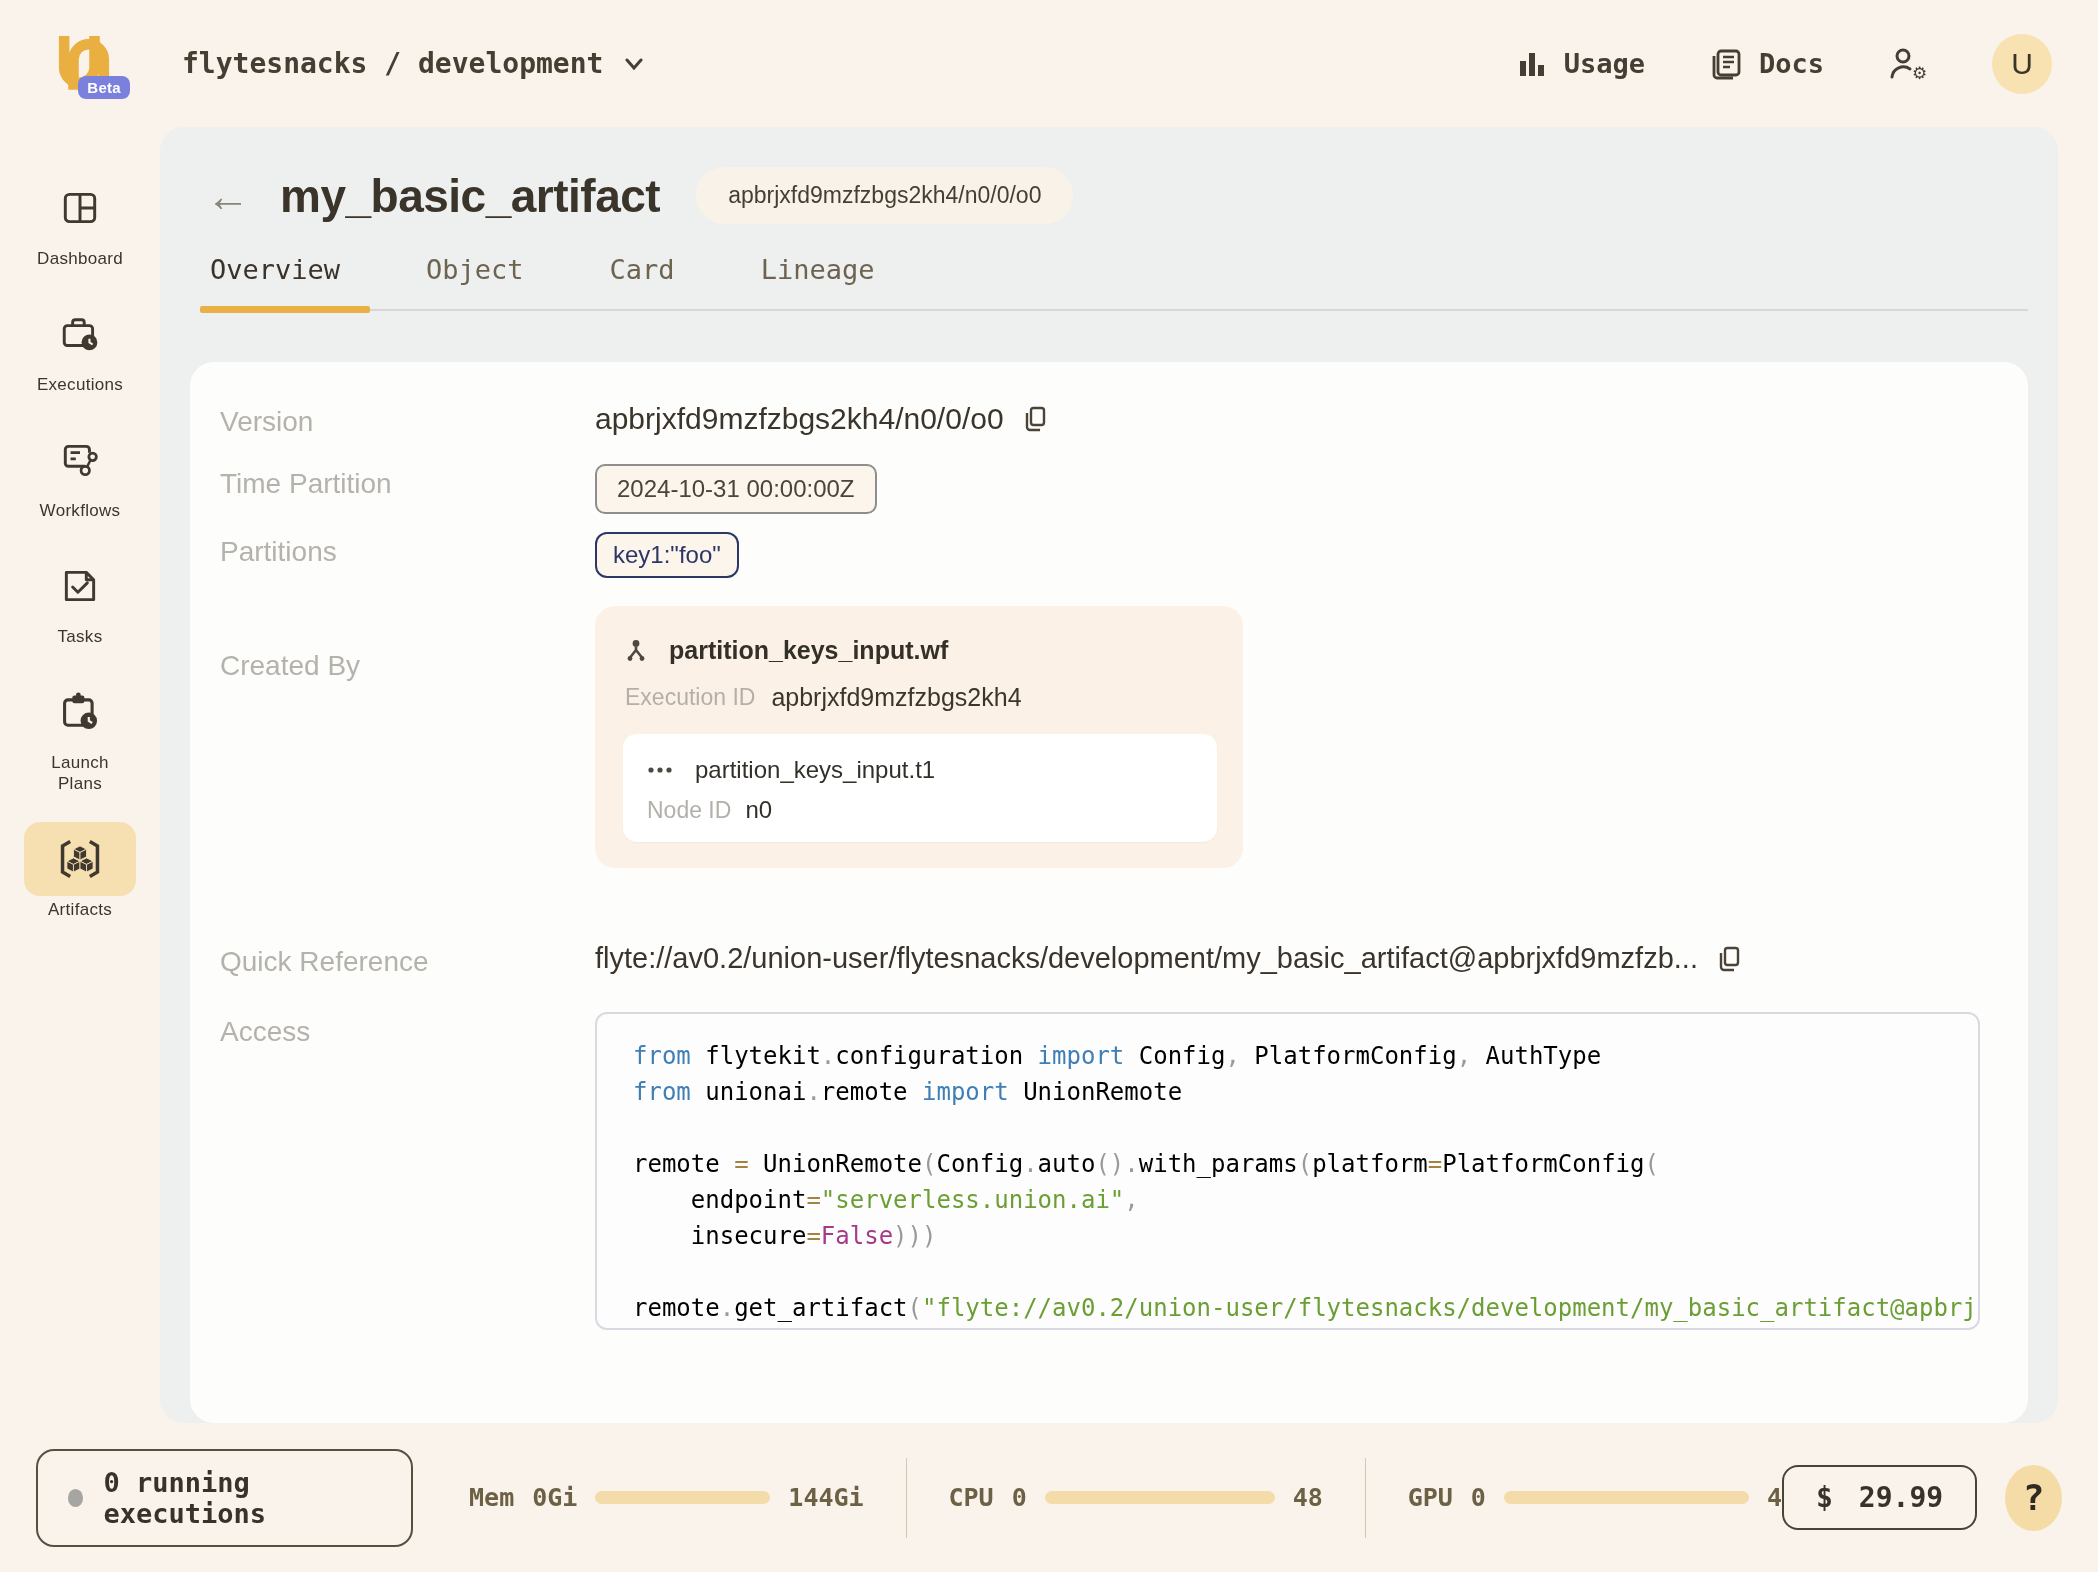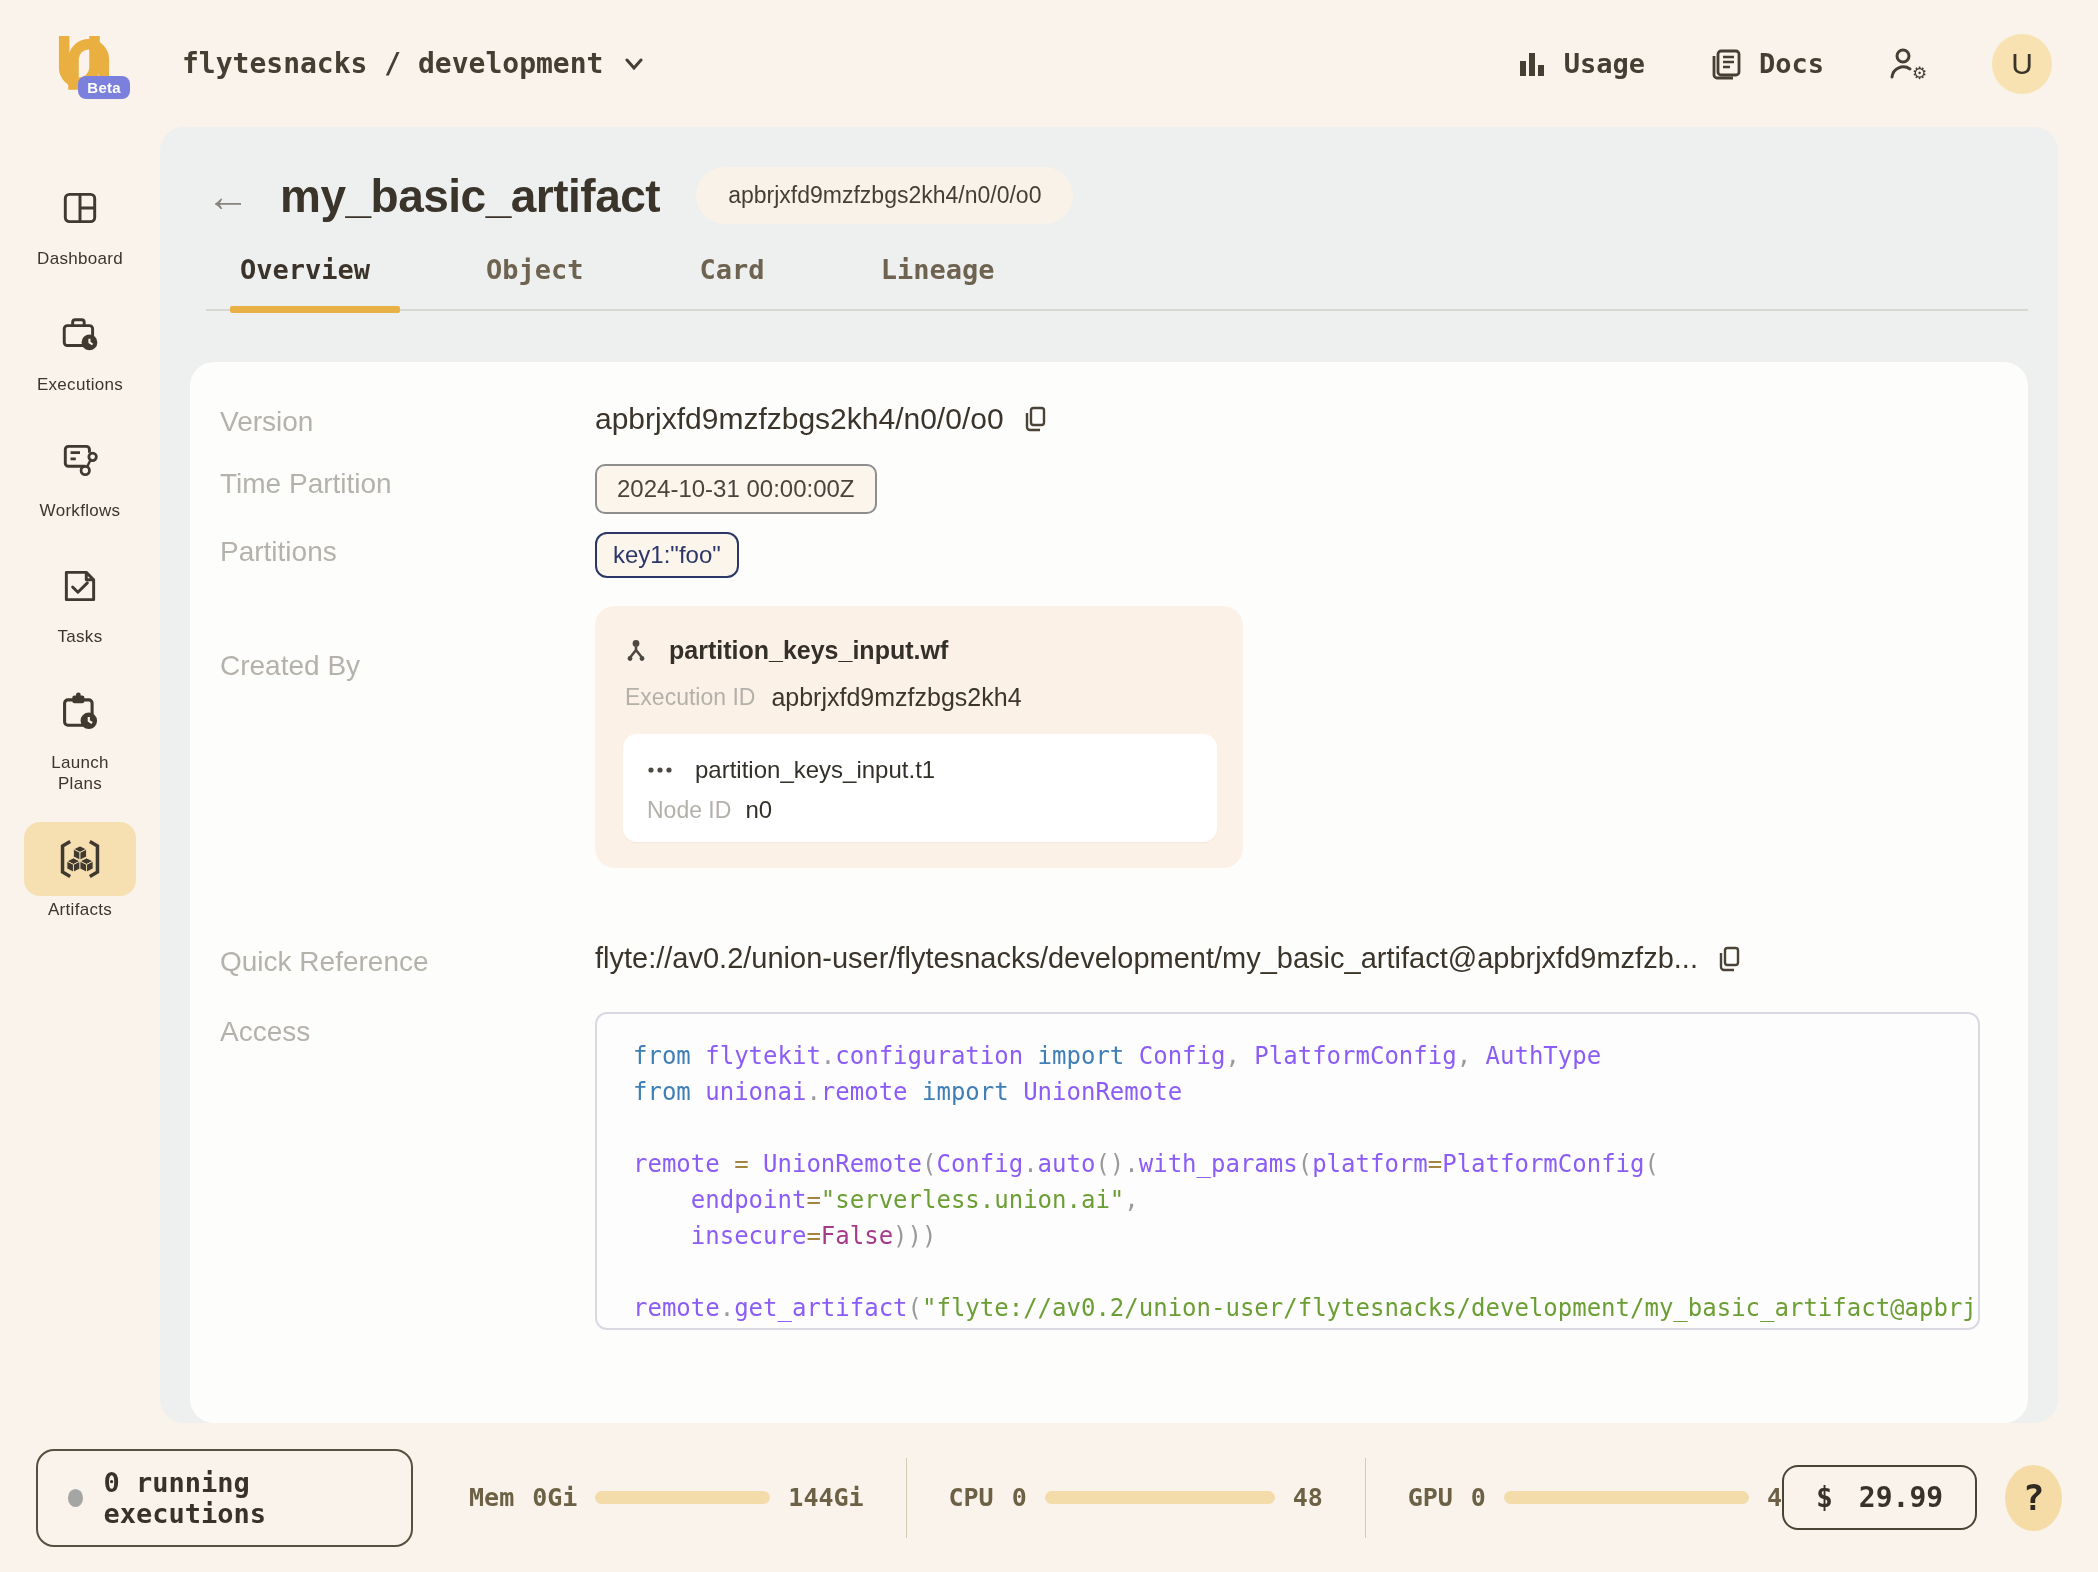--- a/index.html
+++ b/index.html
@@ -67,22 +67,22 @@
   .version-pill {
     margin-left:36px; background:#f9f2e8; border-radius:30px; padding:15px 32px;
     font-size:23px; color:#453f33; cursor:pointer;
   }
   .tabs {
     display:flex; margin:30px 30px 0 46px; padding-left:0;
     border-bottom:2px solid #d8d8d3;
   }
   .tab {
     position:relative; margin-right:78px; padding:0 4px 24px 4px;
-    font-family:"DejaVu Sans Mono", monospace; font-weight:bold;
-    font-size:27px; color:#6e6350; cursor:pointer;margin-left:30px;
+    font-family:"DejaVu Sans Mono", monospace; font-weight:normal;
+    font-size:27px; color:#6e6350; cursor:pointer;
   }
   .tab.active { color:#3b332a; }
   .tab.active::after {
     content:""; position:absolute; left:-6px; right:-26px; bottom:-4px;
     height:7px; background:#e9b045; border-radius:2px;
   }
 
   
   .card {
     position:absolute; left:30px; right:30px; top:235px; bottom:0;
@@ -127,21 +127,21 @@
   .code-block {
     flex:1; margin-right:18px; height:318px;
     background:#fdfdfd; border:2px solid #d9d9e3; border-radius:12px;
     padding:24px 0 0 36px; overflow:hidden;
   }
   .code-line {
     font-family:"DejaVu Sans Mono", monospace; font-size:24px; line-height:36px;
     white-space:pre; color:#2f2f2f;
   }
   .tok-kw { color:#3f7fb5; }
-  .tok-d  { color:#8b5cf6; }
+  .tok-d  { color:#000000; }
   .tok-p  { color:#9a9a9a; }
   .tok-op { color:#a3833f; }
   .tok-s  { color:#6b9e33; }
   .tok-m  { color:#a43b88; }
 
   
   .footer {
     position:absolute; left:0; right:0; top:1423px; bottom:0;
     display:flex; align-items:center; padding:0 36px;
   }

